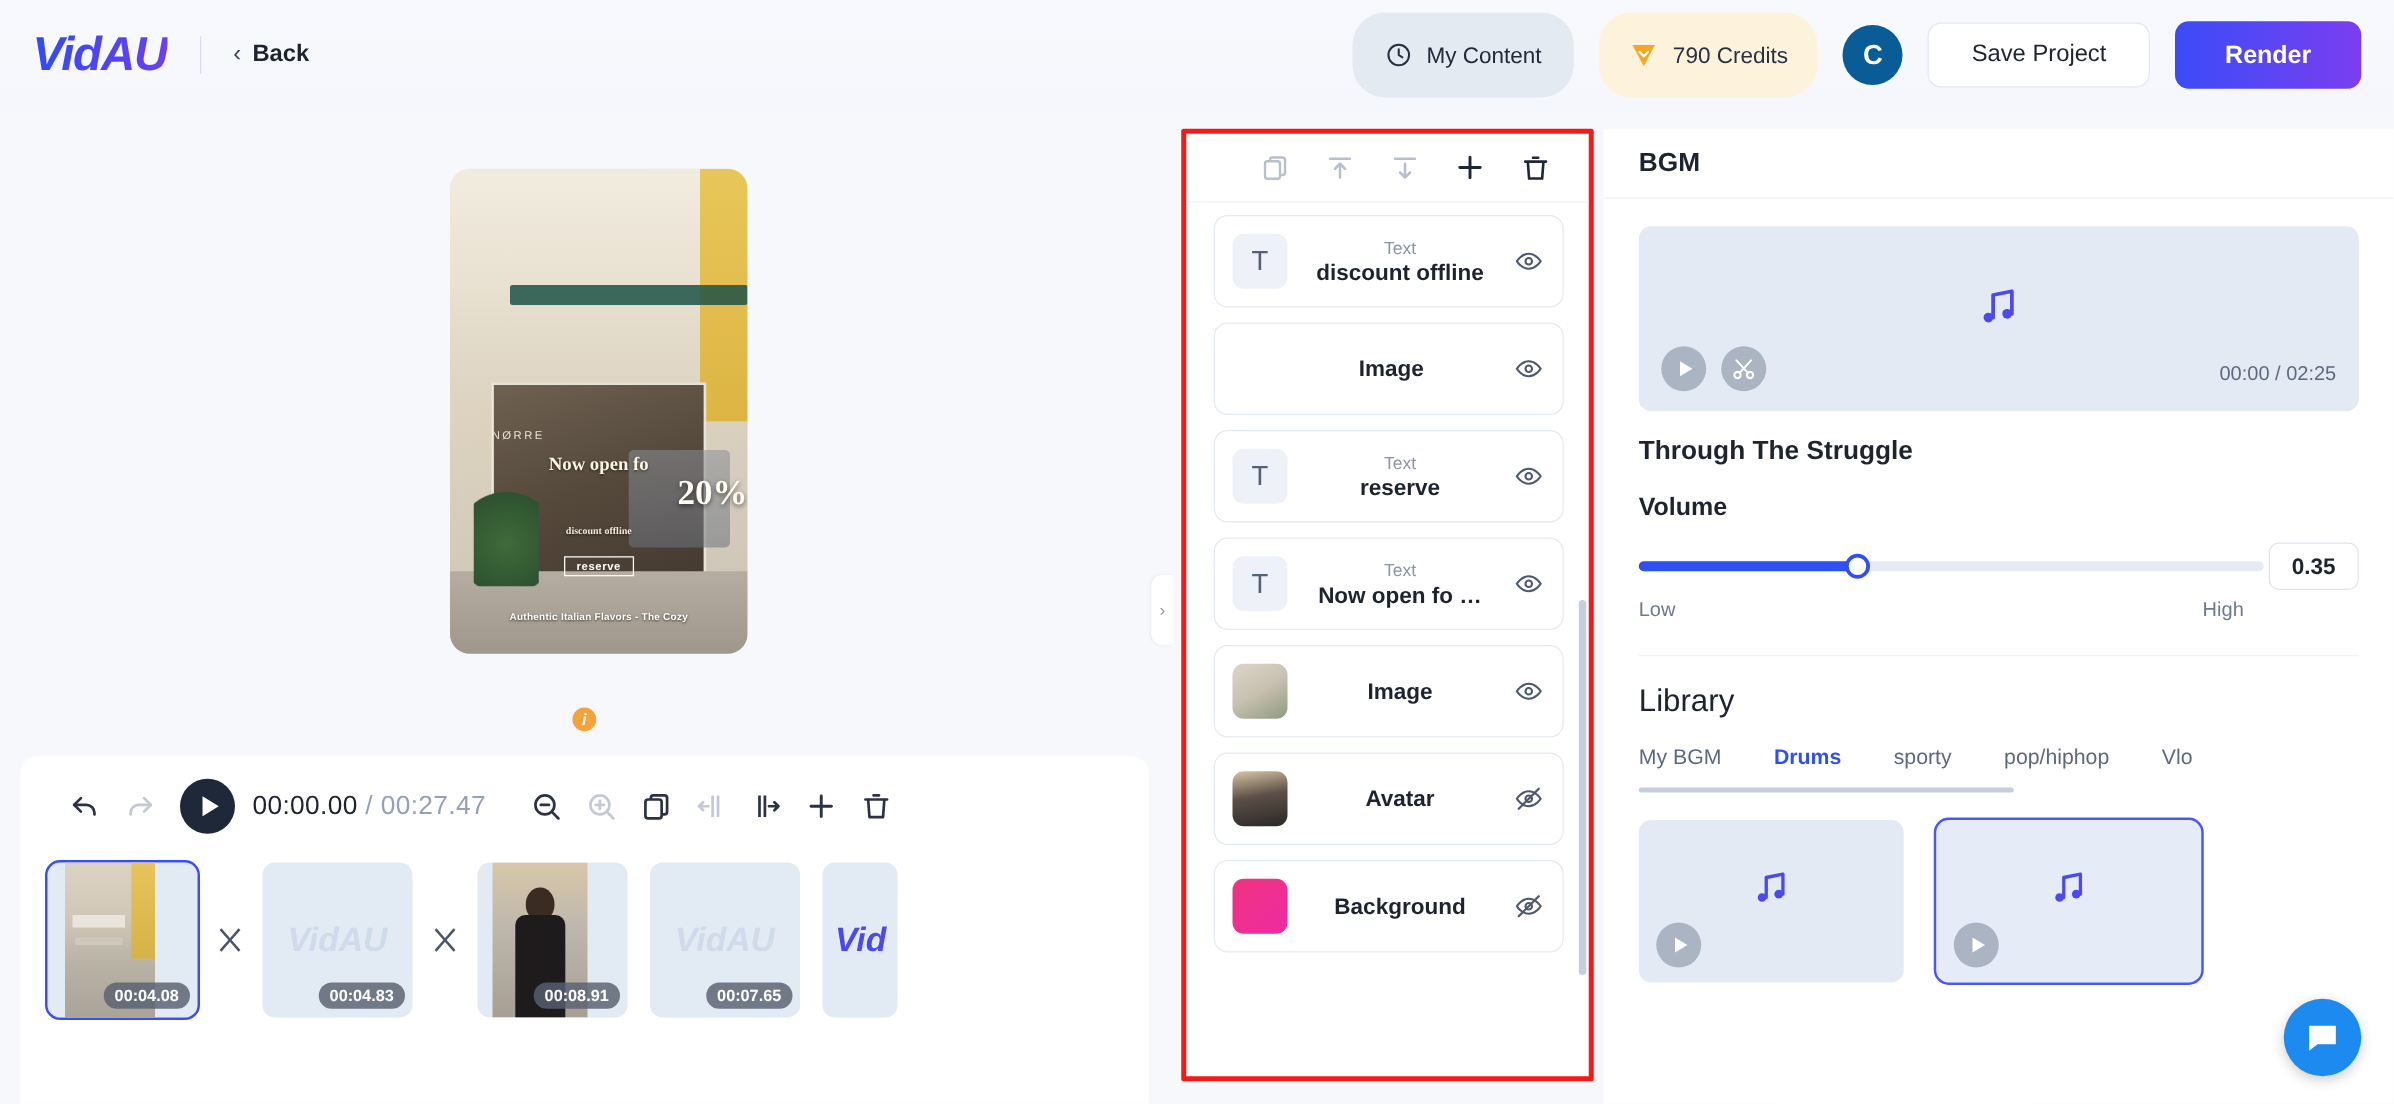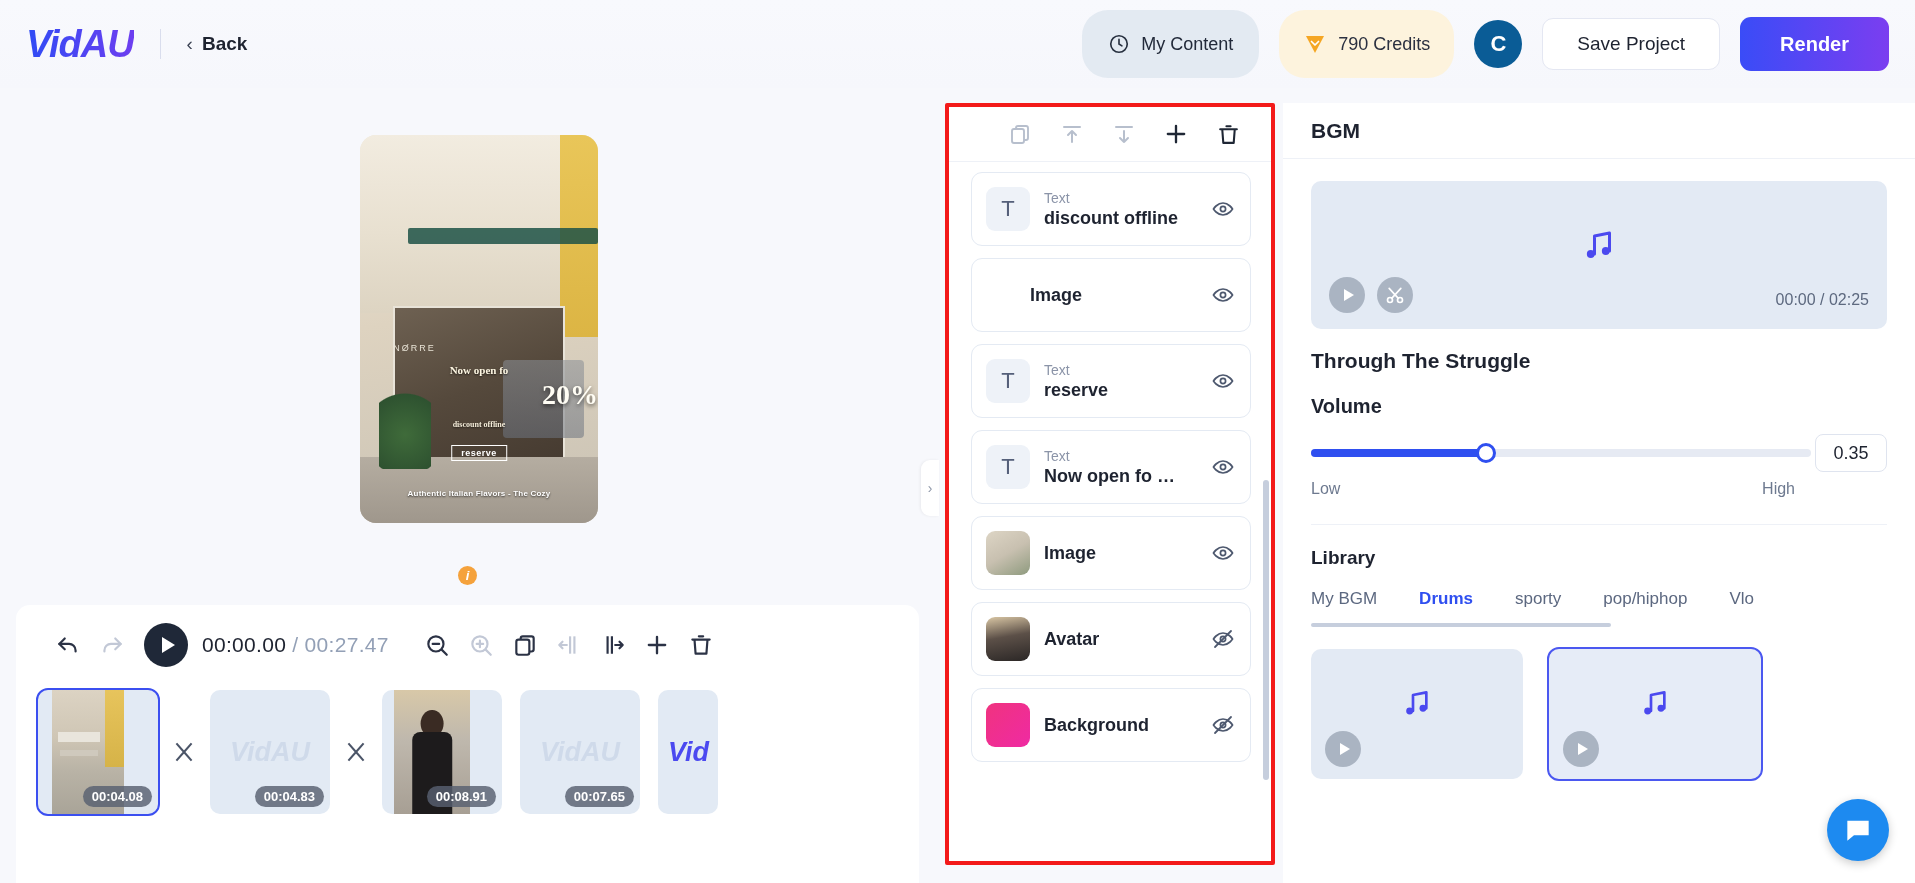--- a/index.html
+++ b/index.html
@@ -87,21 +87,21 @@
   .vf-ground { position:absolute; left:0; bottom:0; width:100%; height:17%;
     background: linear-gradient(180deg,#b5ada1,#9f978c); }
   .vf-plant { position:absolute; left:8%; bottom:14%; width:22%; height:22%;
     background: radial-gradient(circle at 50% 60%, #3f6b3a 0%, #2e5230 70%, transparent 72%); }
   .vf-people { position:absolute; right:6%; bottom:22%; width:34%; height:20%;
     background: linear-gradient(180deg,#8a8f96 0%, #6d7480 100%); opacity:.55; border-radius:4px; }
 
   .ov-brand { position:absolute; left:14%; top:53.5%; font-size:9px;
     color:#e8e3d6; letter-spacing:2px; font-family:"Liberation Sans",sans-serif; }
   .ov-line1 { position:absolute; left:0; right:0; top:59%; text-align:center;
-    font-family:"Liberation Serif", serif; font-size:11px; font-weight:bold;
+    font-family:"Liberation Serif", serif; font-size:15px; font-weight:bold;
     color:#fdf6e2; text-shadow:0 1px 2px rgba(0,0,0,.6); }
   .ov-pct { position:absolute; left:0; right:0; top:63.5%; text-align:right;
     font-family:"Liberation Serif", serif; font-size:28px; font-weight:bold;
     color:#fffdf4; text-shadow:0 2px 4px rgba(0,0,0,.55); line-height:1; }
   .ov-sub { position:absolute; left:0; right:0; top:73.5%; text-align:center;
     font-family:"Liberation Serif", serif; font-size:8px; font-weight:bold;
     color:#f4ecd9; text-shadow:0 1px 2px rgba(0,0,0,.6); }
   .ov-reserve { position:absolute; left:50%; top:80%; transform:translateX(-50%);
     font-size:9px; font-weight:bold; color:#fff;
     border:1px solid #fff; padding:2px 9px; letter-spacing:.5px; }
@@ -231,21 +231,21 @@
     display: flex; align-items: center; justify-content: center;
     font-size: 22px; color: #55607a; flex: none;
   }
   .layer-thumb {
     width: 44px; height: 44px; border-radius: 9px; flex: none; overflow: hidden;
     background: #dfe6f0;
   }
   .th-street { background: linear-gradient(150deg,#ddd5c5 0%,#c8c0b0 50%,#8e9a7e 100%); }
   .th-person { background: linear-gradient(170deg,#d9c6a4 0%,#5c5048 45%,#2b2726 100%); }
   .th-pink { background: linear-gradient(135deg,#f0337f 0%, #ef2aa3 100%); }
-  .layer-txt { flex: 1; min-width: 0; }
+  .layer-txt { flex: 1; min-width: 0; text-align: center; }
   .layer-kind { font-size: 14px; color: #8b94a8; line-height: 1.3; }
   .layer-name {
     font-size: 18px; font-weight: bold; color: #1e2330;
     white-space: nowrap; overflow: hidden; text-overflow: ellipsis;
   }
   .layer-name.solo { font-size: 18px; }
   .eye { width: 26px; flex: none; color: #4d586e; display:flex; align-items:center; justify-content:center; cursor: pointer;}
   .layers-scrollbar {
     position: absolute; right: 2px; top: 318px; width: 6px; height: 300px;
     background: #c6cedd; border-radius: 4px;
@@ -283,37 +283,37 @@
   }
   .circ-btn .tri {
     width:0;height:0;border-left:10px solid #fff;
     border-top:6px solid transparent;border-bottom:6px solid transparent;margin-left:3px;
   }
   .bgm-times {
     position: absolute; right: 18px; bottom: 20px; font-size: 16px; color: #5d697f;
   }
   .bgm-title { font-size: 21px; font-weight: bold; margin-top: 20px; }
   .vol-label { font-size: 20px; font-weight: bold; margin-top: 22px; }
-  .vol-row { display: flex; align-items: center; gap: 4px; margin-top: 16px; }
+  .vol-row { display: flex; align-items: center; gap: 4px; margin-top: 16px; font-weight: bold; }
   .slider { position: relative; flex: 1; height: 8px; }
   .slider-track { position:absolute; left:0; right:0; top:0; height:8px; background:#e6eaf3; border-radius:5px; }
   .slider-fill { position:absolute; left:0; top:0; height:8px; background:#2f4ff0; border-radius:5px; }
   .slider-knob {
     position:absolute; top:-6px; width:20px; height:20px; border-radius:50%;
     background:#fff; border:3px solid #2f4ff0; cursor: pointer;
   }
   .vol-box {
     width: 72px; height: 38px; border: 1px solid #dfe4ef; border-radius: 8px;
     display:flex; align-items:center; justify-content:center;
     font-size: 18px; color: #1e2330; flex: none; cursor: text;
   }
   .vol-ends2 { display:flex; justify-content:space-between; font-size:16px; color:#6d798f;
     margin-top: 8px; padding-right: 92px; }
   .bgm-div { height:1px; background:#eef1f7; margin: 26px 0 0 0; }
-  .lib-title { font-size: 19px; font-weight: bold; margin-top: 22px; }
+  .lib-title { font-size: 25px; font-weight: normal; margin-top: 22px; }
   .lib-tabs { display: flex; gap: 42px; margin-top: 20px; font-size: 17px; color:#5c6880; }
   .lib-tab { cursor: pointer; white-space: nowrap; }
   .lib-tab.active { color: #2f4ff0; font-weight: bold; }
   .lib-underline { height: 4px; width: 300px; background: #c6cedd; border-radius: 3px; margin-top: 14px; }
   .lib-grid { display: flex; gap: 26px; margin-top: 22px; }
   .lib-card {
     width: 212px; height: 130px; background: #e3eaf4; border-radius: 10px;
     position: relative; cursor: pointer;
   }
   .lib-card.sel { outline: 2px solid #4b58f0; background: #e6ecf7; }

